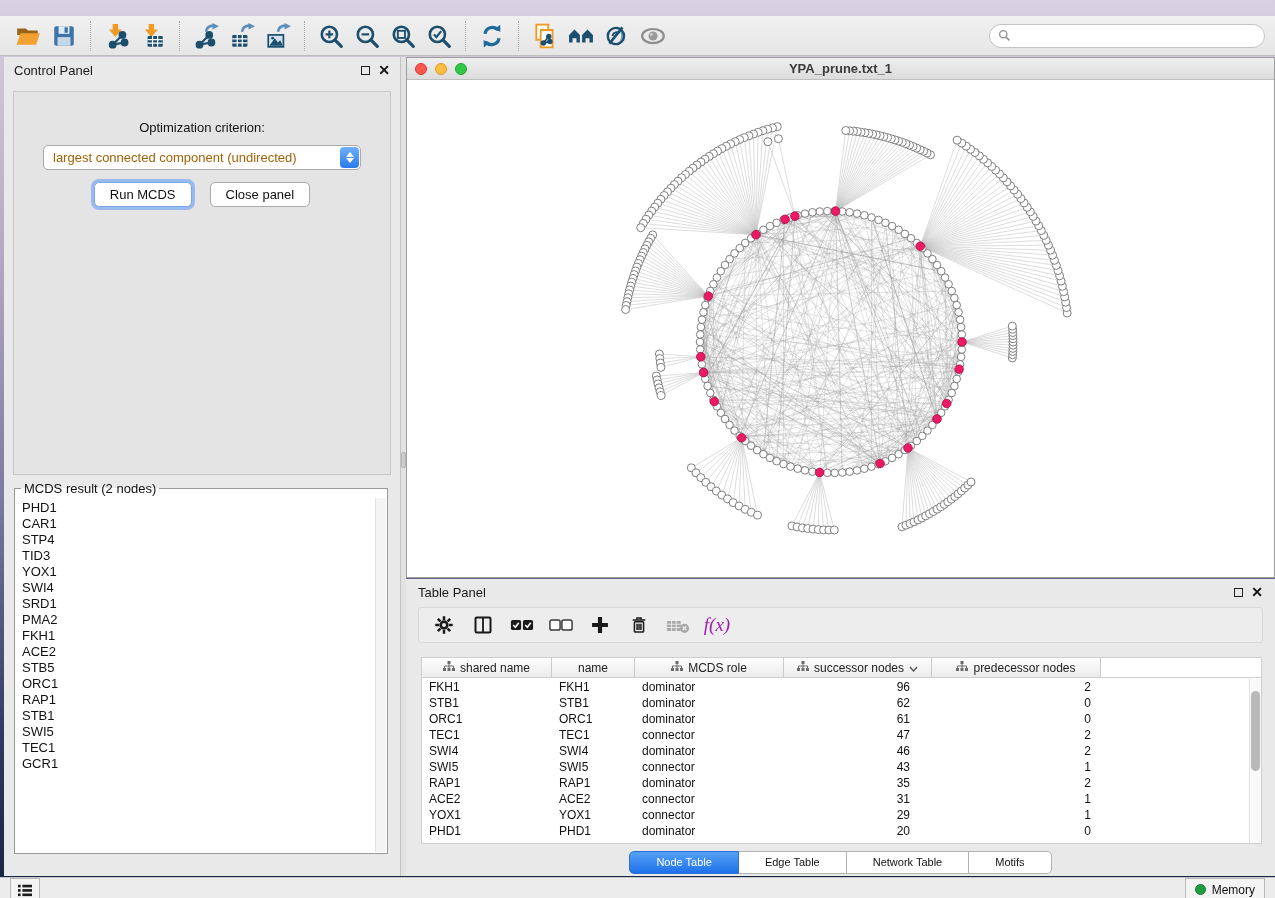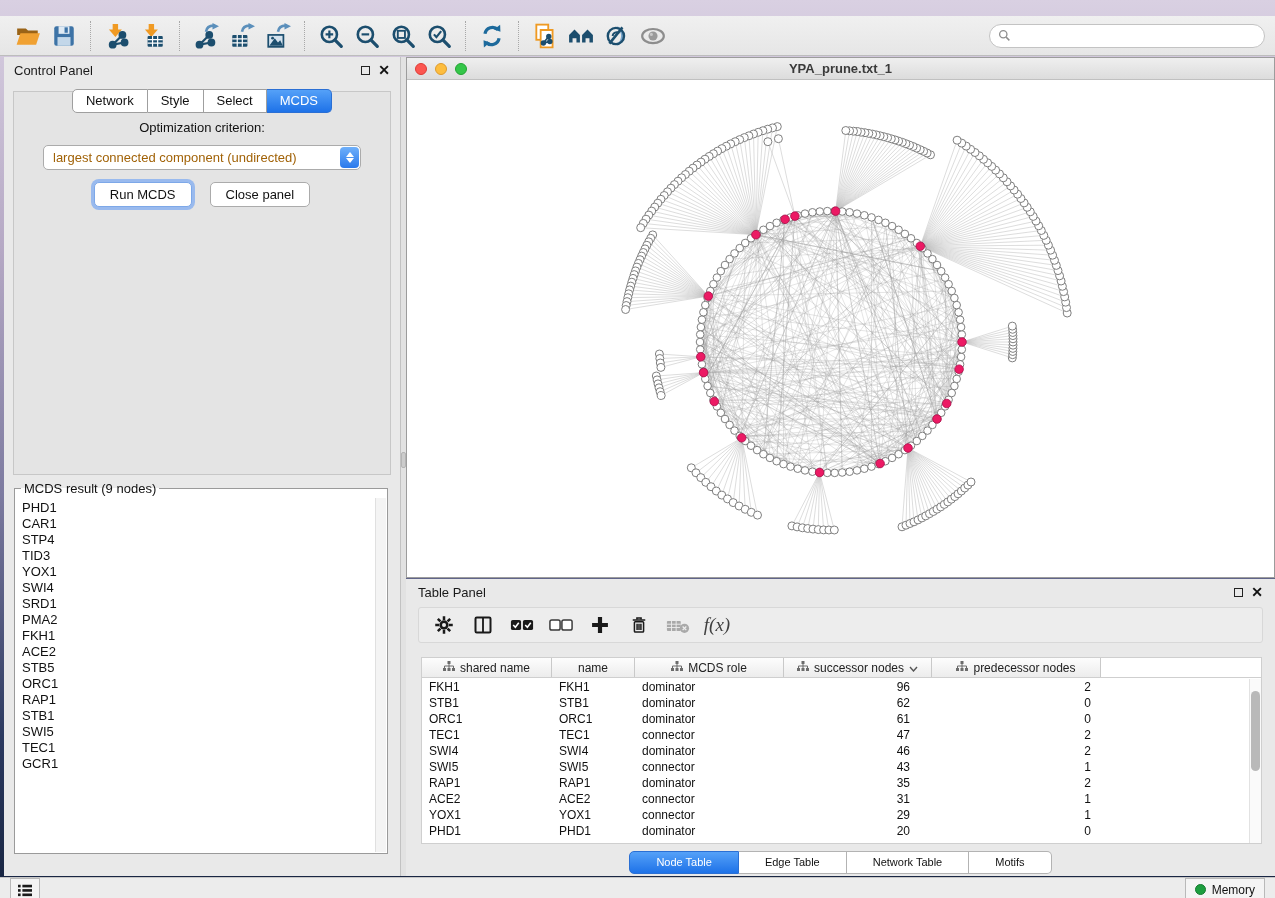--- a/index.html
+++ b/index.html
@@ -99,21 +99,21 @@
   
   .table-panel {
     position:absolute; left:406px; top:563px; width:869px; height:297px; background:#e9e9e9;
   }
   .tp-header { height:26px; display:flex; align-items:center; padding:0 12px; font-size:13px; color:#1a1a1a; }
   .tp-toolbar {
     margin:2px 12px 0; height:36px; background:#ededed; border:1px solid #d8d8d8; border-radius:3px;
     display:flex; align-items:center; gap:9px; padding:0 10px;
   }
   .tp-tool { width:30px; height:28px; display:flex; align-items:center; justify-content:center; }
-  .fx { font-family:"Liberation Serif", serif; font-style:italic; font-size:19px; color:#404040; }
+  .fx { font-family:"Liberation Serif", serif; font-style:italic; font-size:19px; color:#a21caf; }
   .tp-table { position:absolute; left:15px; right:13px; top:78px; height:187px; background:#fff; border:1px solid #cfcfcf; }
   .tp-thead { display:flex; height:20px; border-bottom:1px solid #cfcfcf; }
   .th {
     background:linear-gradient(#fdfdfd,#ececec); border-right:1px solid #c9c9c9;
     display:flex; align-items:center; justify-content:center; gap:5px; font-size:12px; color:#222;
   }
   .th.filler { background:#fff; border-right:none; flex:1; }
   .tp-body { position:absolute; left:0; right:12px; top:21px; bottom:0; overflow:hidden; }
   .tr { display:flex; height:16px; align-items:center; }
   .td { font-size:12px; color:#111; padding:0 7px; white-space:nowrap; overflow:hidden; }
@@ -297,42 +297,36 @@
   </div>
 
   <div class="control-panel">
     <div class="cp-header">
       <span>Control Panel</span>
       <span class="win-ctrls">
         <span class="float-btn"></span>
         <span class="close-btn">✕</span>
       </span>
     </div>
-    <div class="cp-tabs" id="cpTabs">
-        <div class="cp-tab">Network</div>
-        <div class="cp-tab">Style</div>
-        <div class="cp-tab">Select</div>
-        <div class="cp-tab active">MCDS</div>
-      </div>
     <div class="cp-inset">
       <div class="opt-label">Optimization criterion:</div>
       <div class="opt-select">
         <span>largest connected component (undirected)</span>
         <span class="opt-stepper">
             <i class="up"></i>
             <i class="dn"></i>
           </span>
       </div>
       <div class="btn-row">
         <button class="mac-btn focused">Run MCDS</button>
         <button class="mac-btn">Close panel</button>
       </div>
     </div>
     <fieldset class="mcds-box">
-      <legend>MCDS result (9 nodes)</legend>
+      <legend>MCDS result (2 nodes)</legend>
       <div class="mcds-list" id="mcdsList">
           <div>PHD1</div>
           <div>CAR1</div>
           <div>STP4</div>
           <div>TID3</div>
           <div>YOX1</div>
           <div>SWI4</div>
           <div>SRD1</div>
           <div>PMA2</div>
           <div>FKH1</div>

